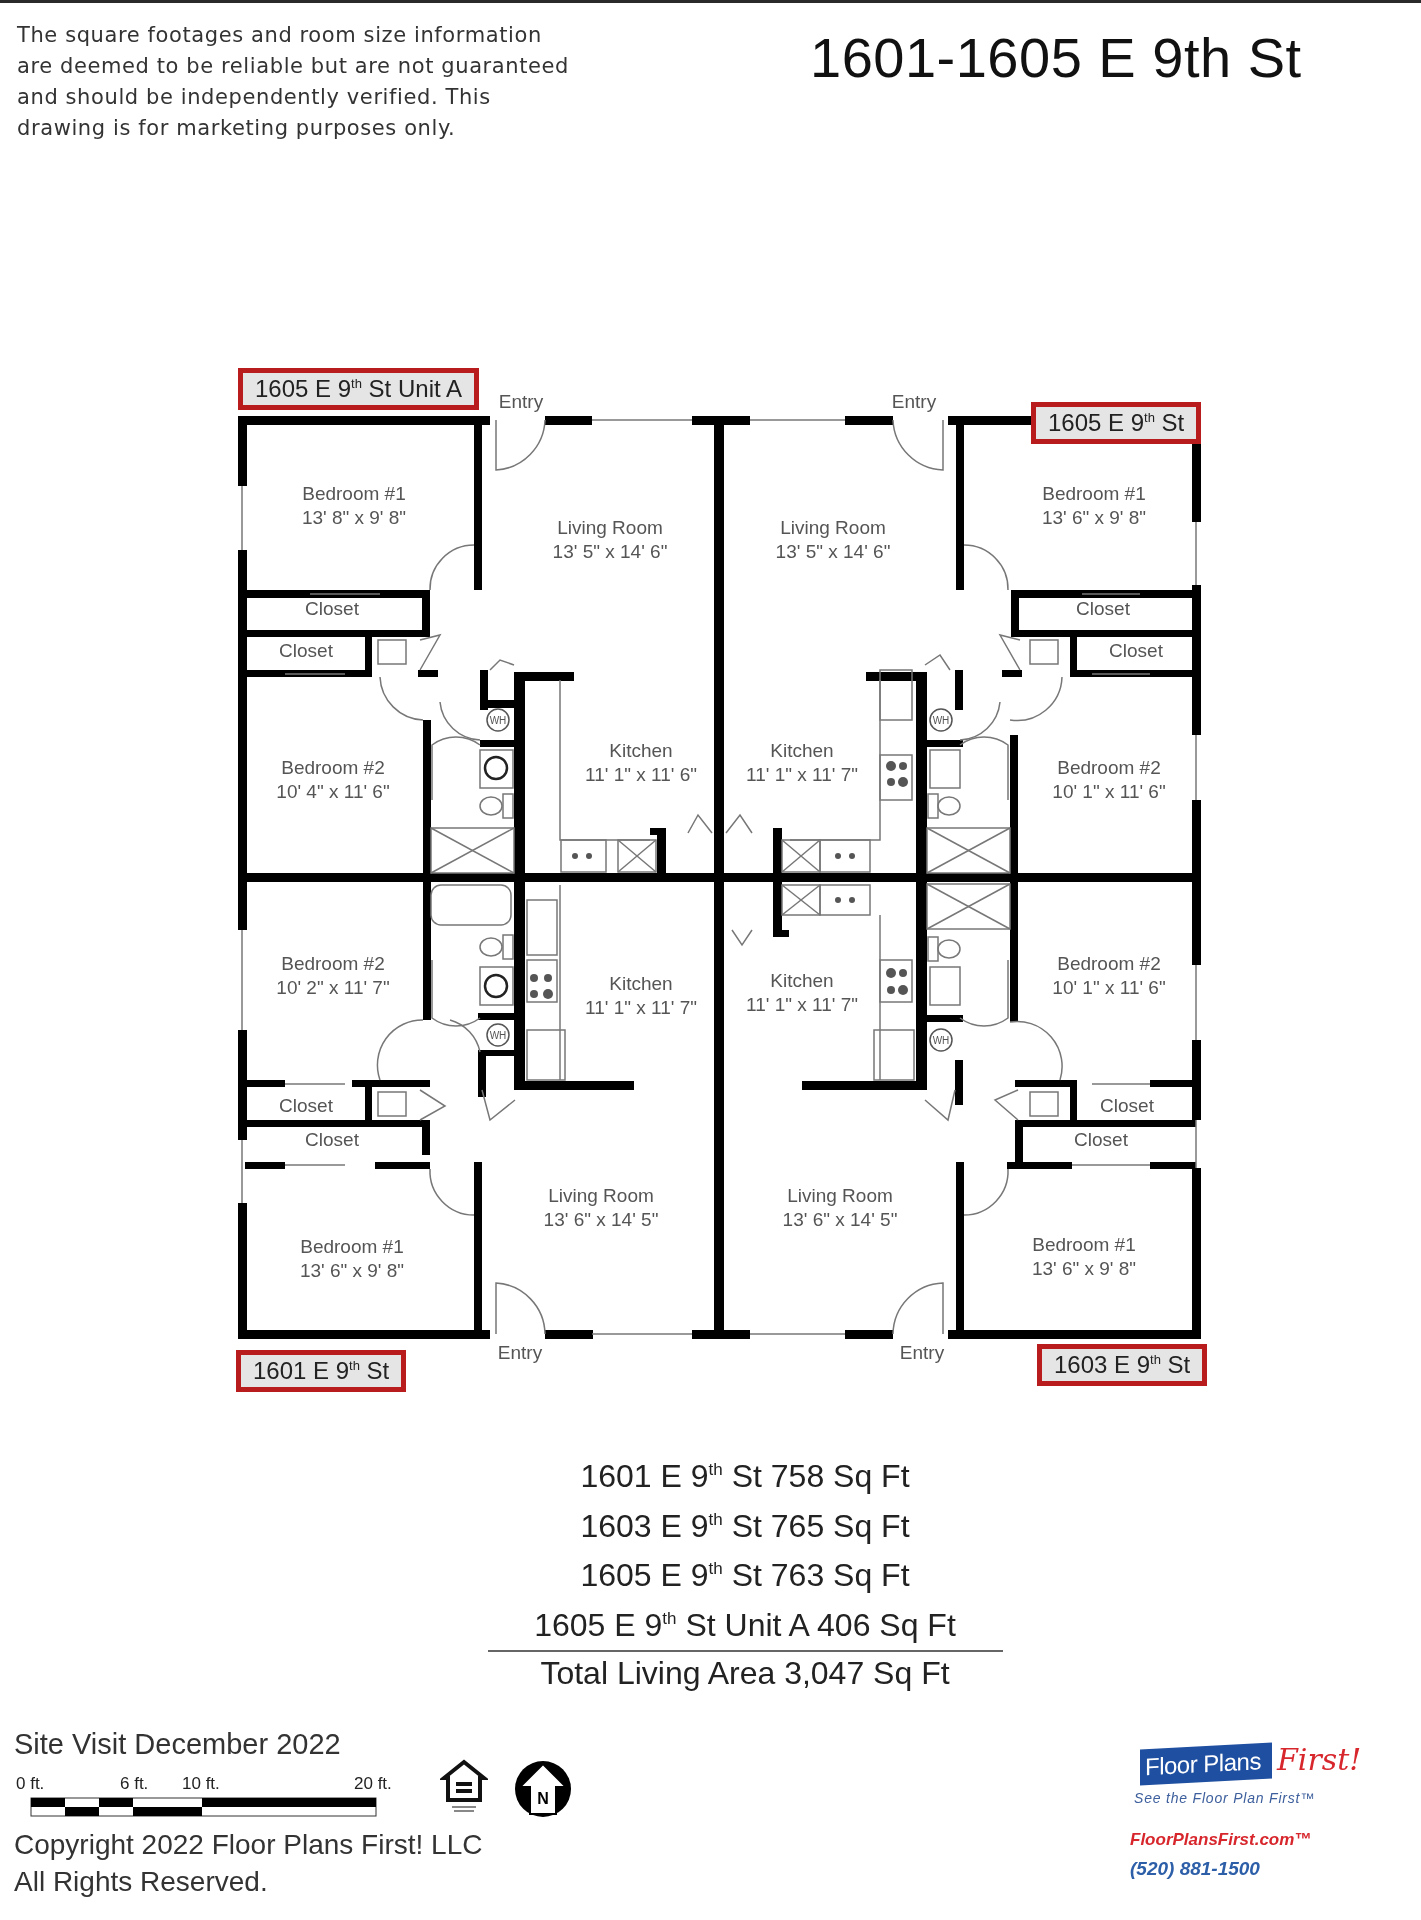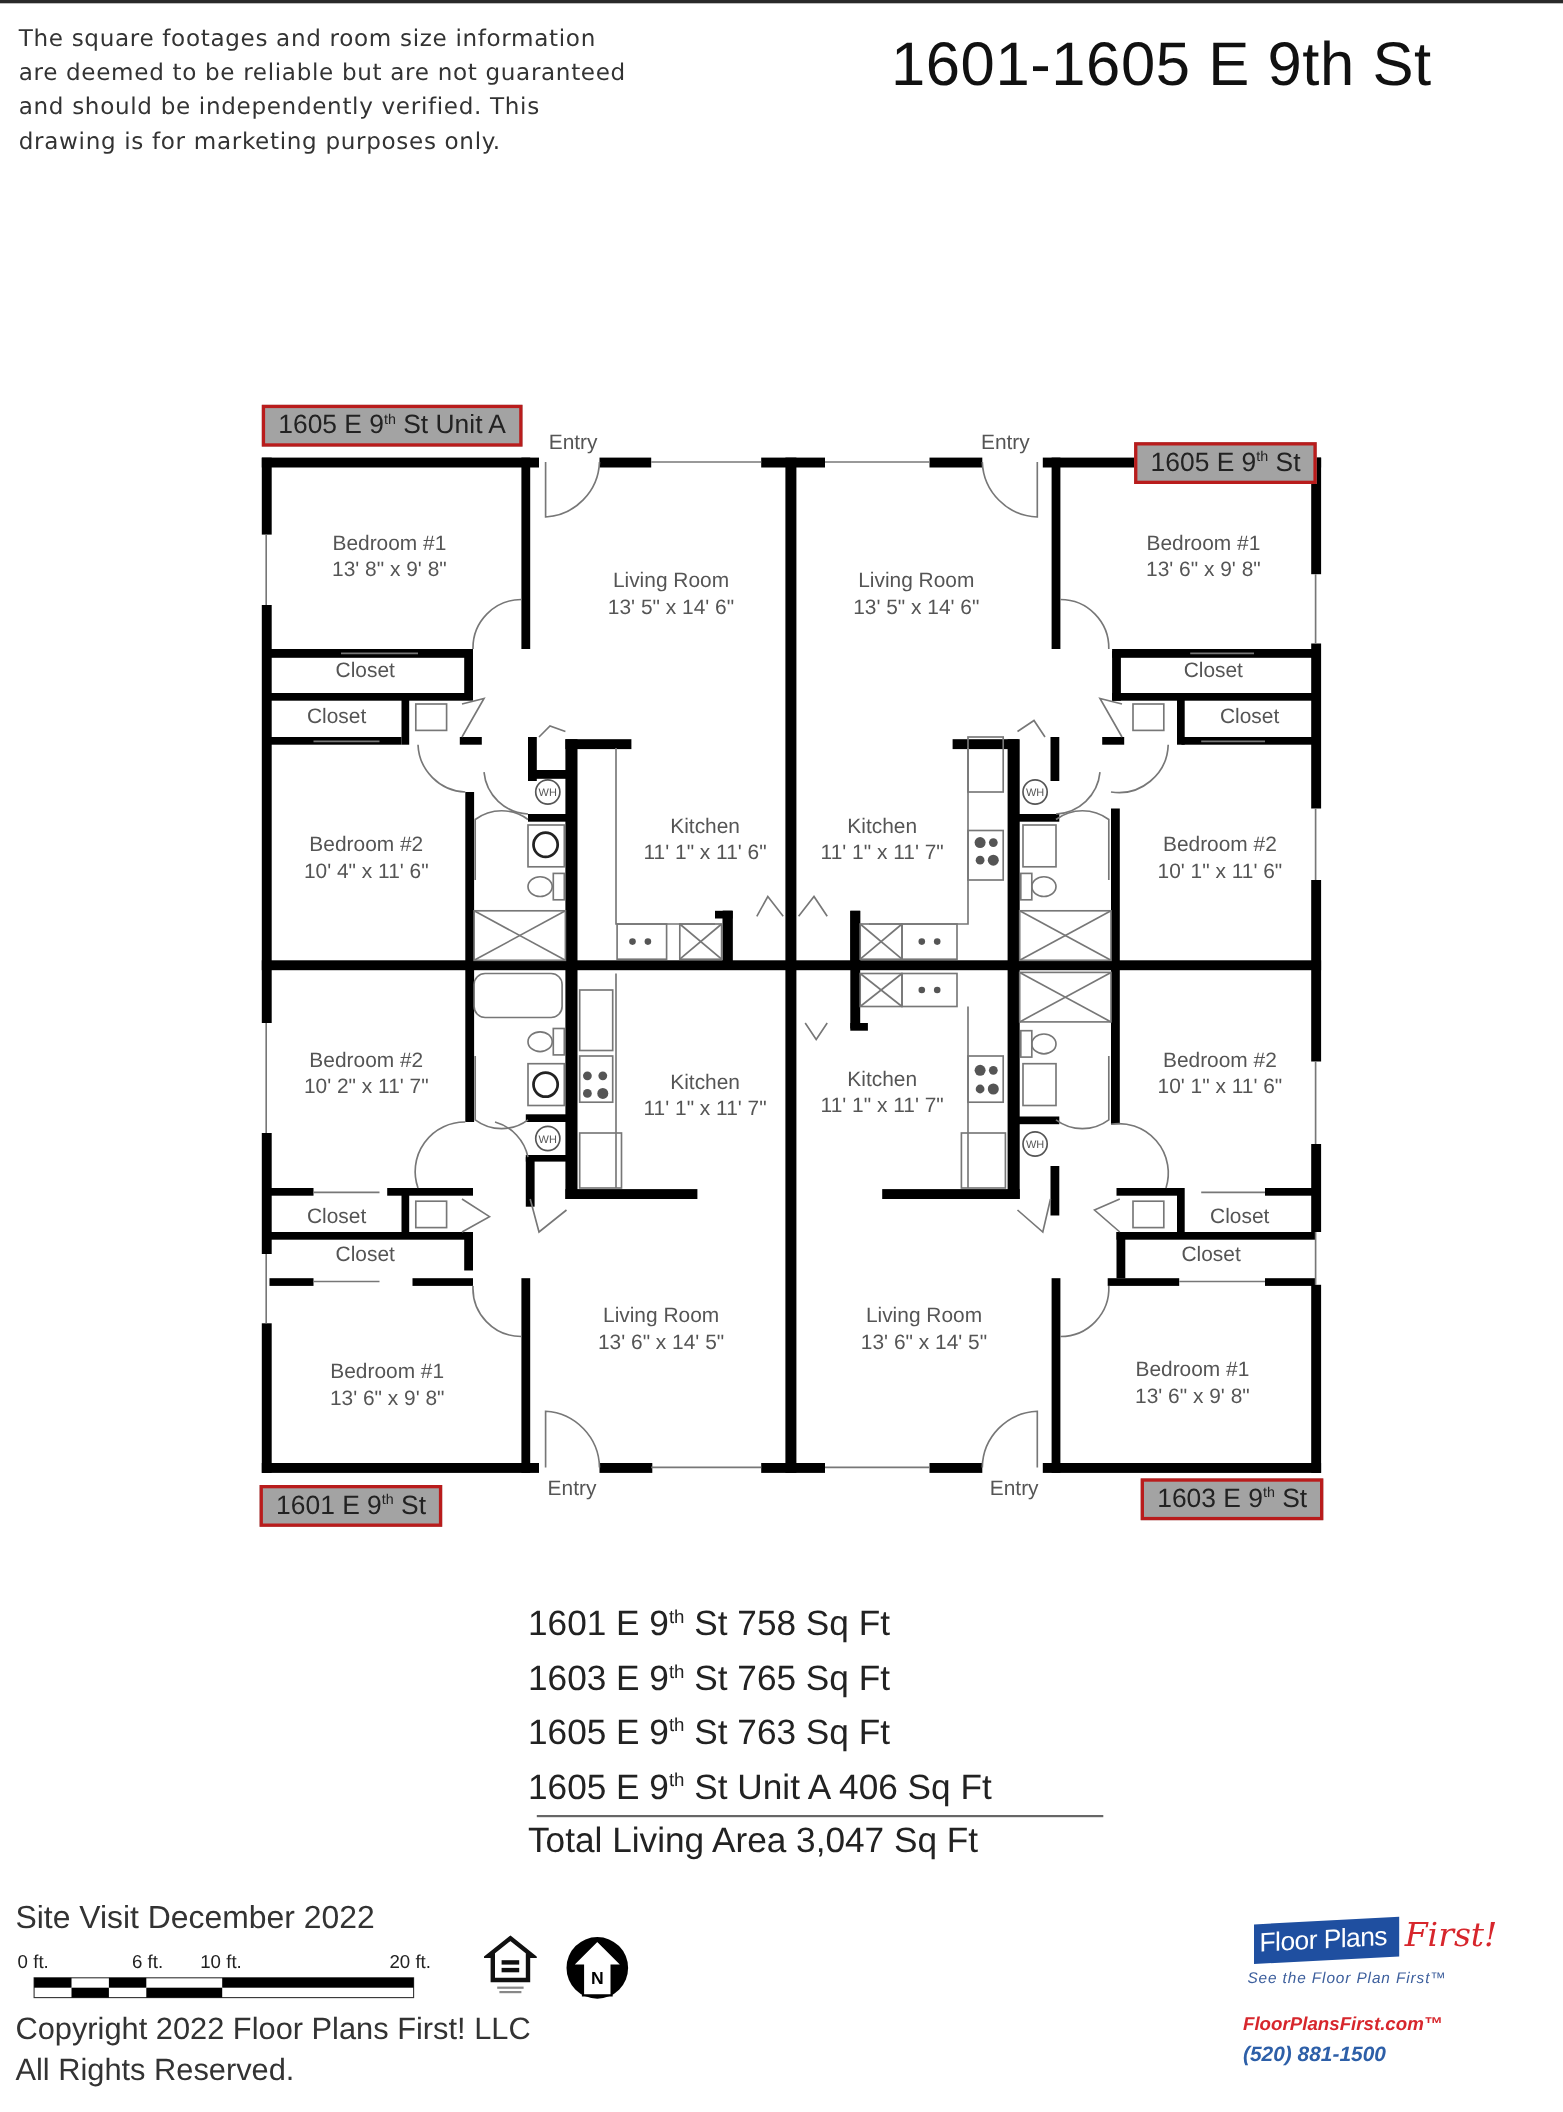--- a/index.html
+++ b/index.html
@@ -3,23 +3,23 @@
 <meta charset="utf-8">
 <style>
   html, body { margin:0; padding:0; background:#fff; }
   body { width:1421px; height:1920px; position:relative; overflow:hidden; font-family:"Liberation Sans", sans-serif; color:#222; }
   .topbar { position:absolute; left:0; top:0; width:1421px; height:3px; background:#2a2a2a; }
   .disclaimer { position:absolute; left:17px; top:20px; width:560px; font-family:"DejaVu Sans", sans-serif; font-size:21px; line-height:31px; letter-spacing:0.6px; color:#333; }
   .disclaimer div { white-space:nowrap; }
   .title { position:absolute; left:810px; top:25px; font-size:56px; color:#111; letter-spacing:0.5px; white-space:nowrap; }
   .plan { position:absolute; left:0; top:0; width:1421px; height:1920px; }
   .plan text { font-family:"Liberation Sans", sans-serif; fill:#555; }
-  .unit-label { position:absolute; border:3px solid #b91c1c; background:#a3a3a3; font-size:24px; color:#222; padding:2px 12px; white-space:nowrap; }
+  .unit-label { position:absolute; border:5px solid #b91c1c; background:#e5e5e5; font-size:24px; color:#222; padding:2px 12px; white-space:nowrap; }
   .unit-label sup { font-size:13px; }
-  .sqft { position:absolute; left:480px; top:1448px; width:530px; font-size:32px; color:#222; line-height:43px; }
+  .sqft { position:absolute; left:480px; top:1448px; width:530px; text-align:center; font-size:32px; color:#222; line-height:43px; }
   .sqft sup { font-size:17px; }
   .sqft .rule { width:515px; margin:3px auto 0; border-top:2px solid #666; }
   .site-visit { position:absolute; left:14px; top:1728px; font-size:29px; color:#333; white-space:nowrap; }
   .scale-labels { position:absolute; left:16px; top:1774px; width:390px; height:22px; font-size:17px; color:#222; }
   .scale-labels span { position:absolute; top:0; white-space:nowrap; }
   .scale-bar { position:absolute; left:30px; top:1797px; }
   .copyright { position:absolute; left:14px; top:1826px; width:500px; text-align:left; font-size:28px; color:#333; line-height:37px; }
   .logo { position:absolute; left:1130px; top:1738px; width:260px; height:150px; }
   .logo-box { position:absolute; left:10px; top:8px; width:132px; height:36px; background:#1f4fa0; transform:skewY(-3deg); }
   .logo-box span { position:absolute; left:5px; top:4px; color:#fff; font-size:24px; white-space:nowrap; letter-spacing:-0.5px; }

